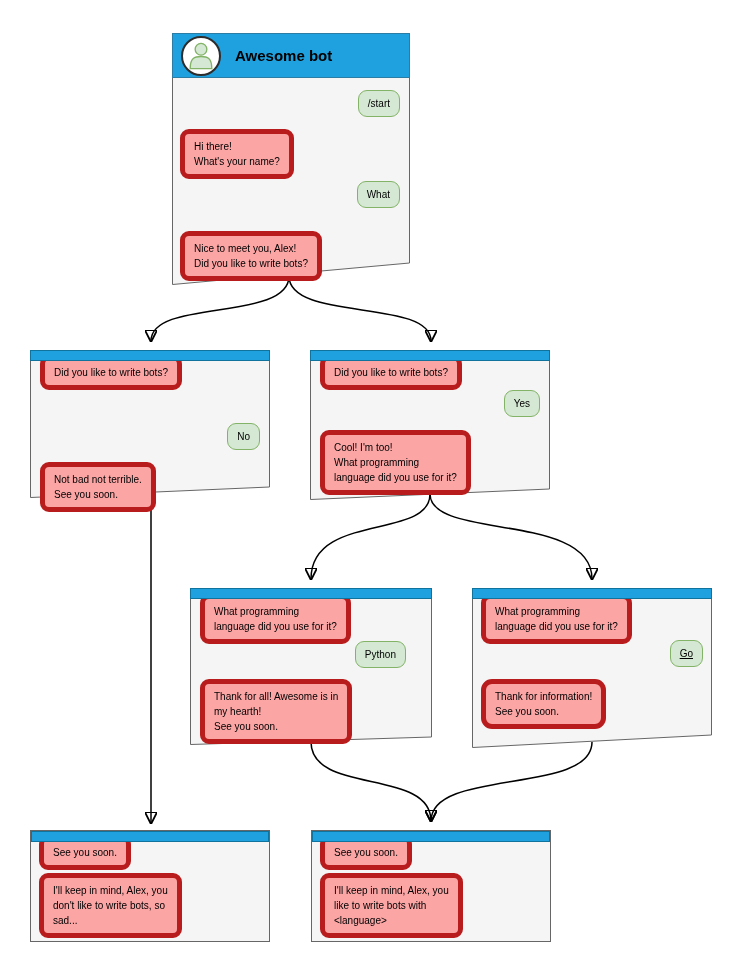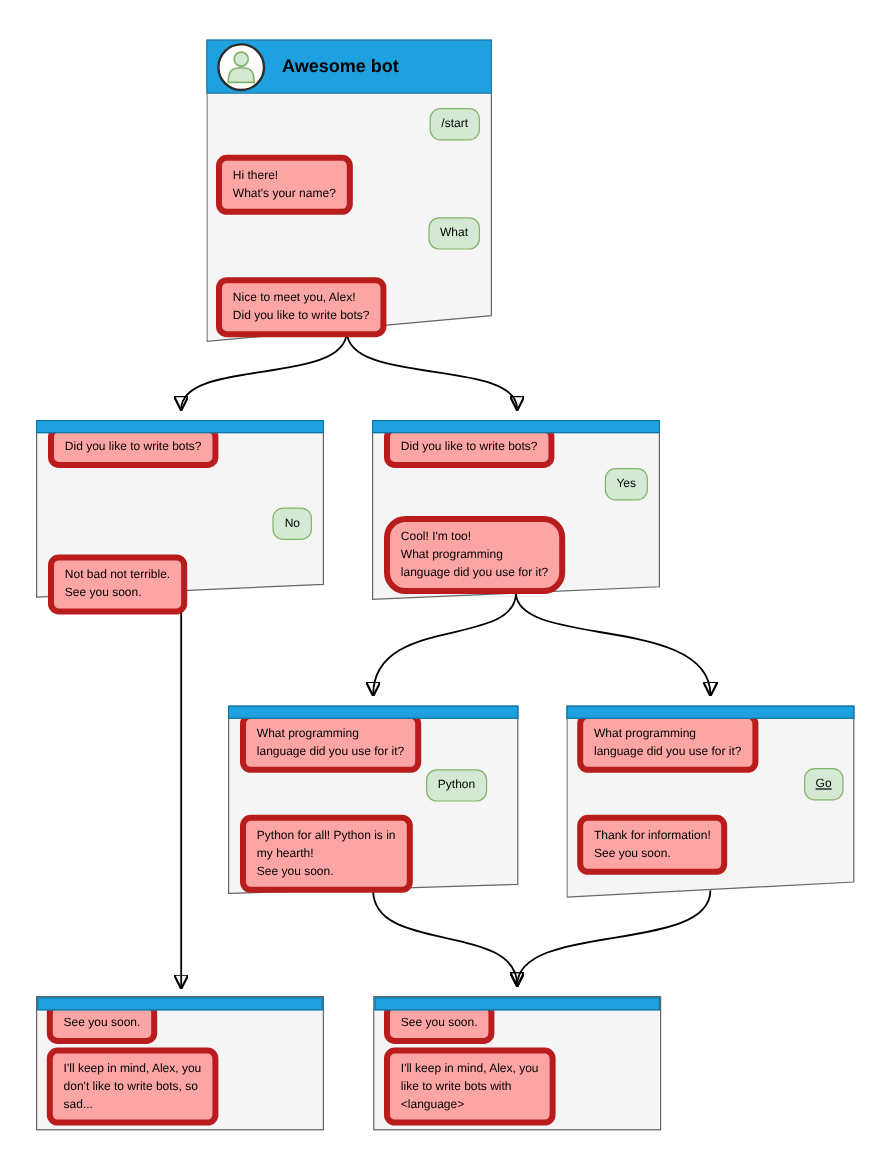--- a/index.html
+++ b/index.html
@@ -95,47 +95,47 @@
 See you soon.</div>
   </div>
 
   <div class="window" style="left:310px; top:350px; width:240px; height:150px;">
     <svg class="frame" width="241" height="151">
       <polygon points="0.5,0.5 239.5,0.5 239.5,139 0.5,149.5"></polygon>
     </svg>
     <div class="strip"></div>
     <div class="bubble bot" style="left:10px;  top:5px;">Did you like to write bots?</div>
     <div class="bubble user" style="right:10px; top:40px;">Yes</div>
-    <div class="bubble bot" style="left:10px;  top:80px;border-radius:18px;">Cool! I'm too!
+    <div class="bubble bot" style="left:10px;  top:80px;">Cool! I'm too!
 What programming
 language did you use for it?</div>
   </div>
 
   <div class="window" style="left:190px; top:588px; width:242px; height:157px;">
     <svg class="frame" width="243" height="158">
       <polygon points="0.5,0.5 241.5,0.5 241.5,149 0.5,156.5"></polygon>
     </svg>
     <div class="strip"></div>
     <div class="bubble bot" style="left:10px;  top:6px;">What programming
 language did you use for it?</div>
     <div class="bubble user" style="right:26px; top:53px;">Python</div>
-    <div class="bubble bot" style="left:10px;  top:91px;">Python for all! Python is in
+    <div class="bubble bot" style="left:10px;  top:91px;">Thank for all! Awesome is in
 my hearth!
 See you soon.</div>
   </div>
 
   <div class="window" style="left:472px; top:588px; width:240px; height:160px;">
     <svg class="frame" width="241" height="161">
       <polygon points="0.5,0.5 239.5,0.5 239.5,147 0.5,159.5"></polygon>
     </svg>
     <div class="strip"></div>
     <div class="bubble bot" style="left:9px;  top:6px;">What programming
 language did you use for it?</div>
     <div class="bubble user" style="right:9px; top:52px;text-decoration:underline;">Go</div>
-    <div class="bubble bot" style="left:9px;  top:91px;">Thank for information!
+    <div class="bubble bot" style="left:9px;  top:91px;border-radius:11px;">Thank for information!
 See you soon.</div>
   </div>
 
   <div class="window rect-window" style="left:30px; top:830px; width:240px; height:112px;">
     <div class="strip"></div>
     <div class="bubble bot" style="left:8px; top:4px;">See you soon.</div>
     <div class="bubble bot" style="left:8px; top:42px;">I'll keep in mind, Alex, you
 don't like to write bots, so
 sad...</div>
   </div>

